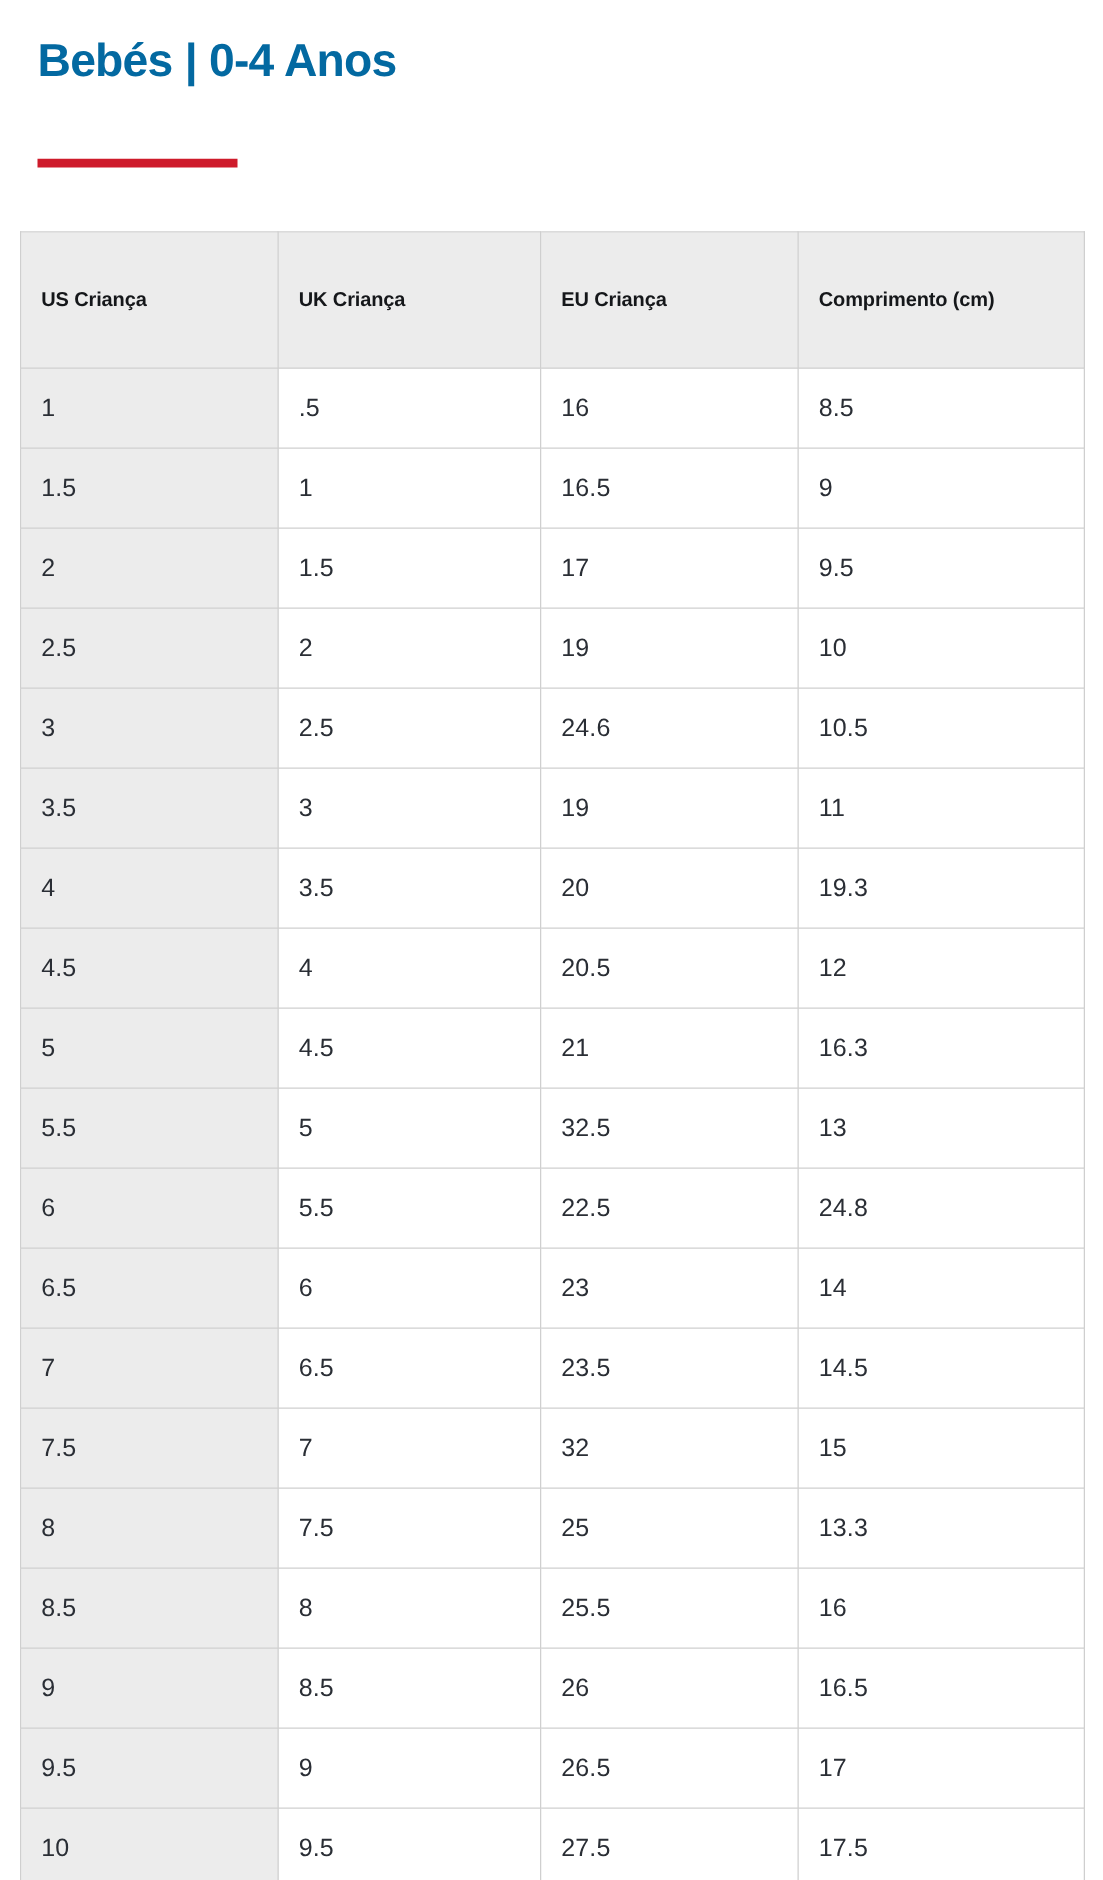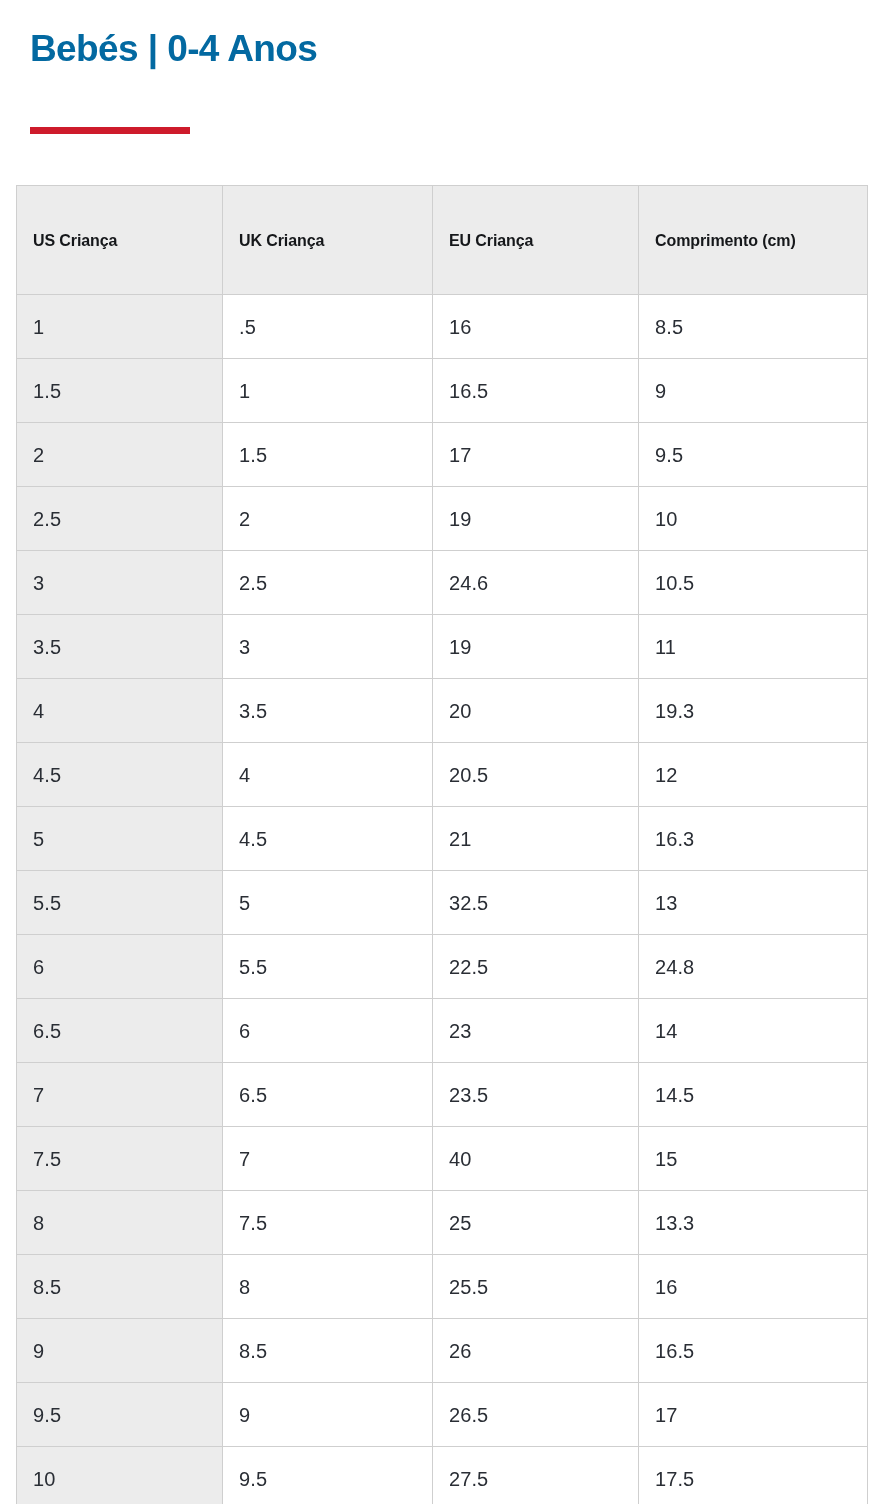--- a/index.html
+++ b/index.html
@@ -188,21 +188,21 @@
         </tr>
         <tr>
           <td class="col-us">7</td>
           <td class="col-uk">6.5</td>
           <td class="col-eu">23.5</td>
           <td class="col-length">14.5</td>
         </tr>
         <tr>
           <td class="col-us">7.5</td>
           <td class="col-uk">7</td>
-          <td class="col-eu">40</td>
+          <td class="col-eu">32</td>
           <td class="col-length">15</td>
         </tr>
         <tr>
           <td class="col-us">8</td>
           <td class="col-uk">7.5</td>
           <td class="col-eu">25</td>
           <td class="col-length">13.3</td>
         </tr>
         <tr>
           <td class="col-us">8.5</td>

